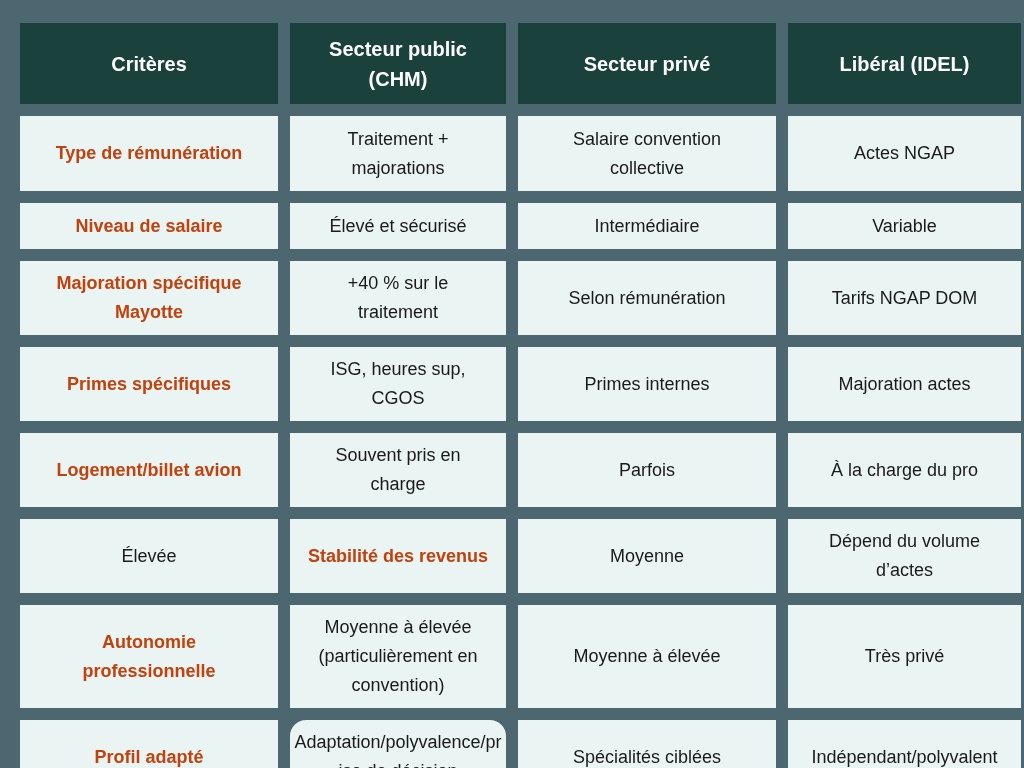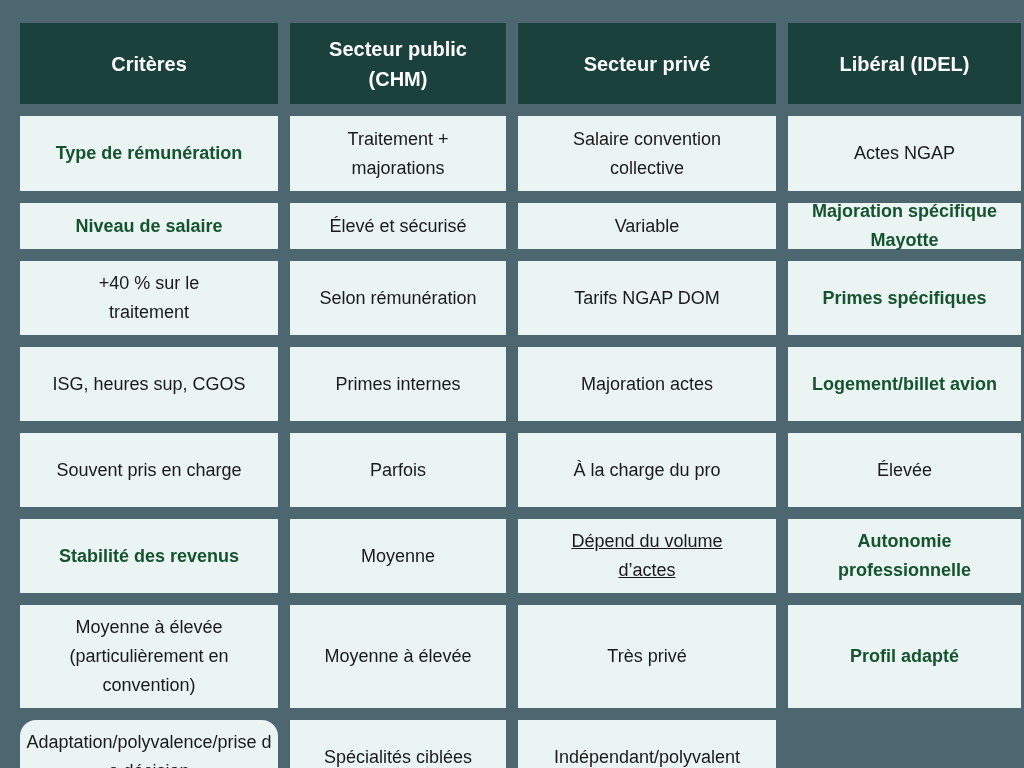--- a/index.html
+++ b/index.html
@@ -29,21 +29,21 @@
   }
   .head {
     background: #1b413c;
     color: #ffffff;
     font-weight: bold;
     font-size: 20px;
     line-height: 30px;
   }
   .crit {
     background: #eaf4f3;
-    color: #14532d;
+    color: #c2410c;
     font-weight: bold;
     font-size: 18px;
   }
   .val {
     background: #eaf4f3;
     color: #1a1a1a;
     font-size: 18px;
   }
 </style>
 </head>
@@ -55,41 +55,42 @@
   <div class="cell head">Secteur privé</div>
   <div class="cell head">Libéral (IDEL)</div>
 
   <div class="cell crit">Type de rémunération</div>
   <div class="cell val" style="padding:0 40px;">Traitement + majorations</div>
   <div class="cell val" style="padding:0 30px;">Salaire convention collective</div>
   <div class="cell val">Actes NGAP</div>
 
   <div class="cell crit">Niveau de salaire</div>
   <div class="cell val">Élevé et sécurisé</div>
+  <div class="cell val">Intermédiaire</div>
   <div class="cell val">Variable</div>
 
   <div class="cell crit" style="padding:0 14px;">Majoration spécifique Mayotte</div>
   <div class="cell val" style="padding:0 40px;">+40 % sur le traitement</div>
   <div class="cell val">Selon rémunération</div>
   <div class="cell val">Tarifs NGAP DOM</div>
 
   <div class="cell crit">Primes spécifiques</div>
   <div class="cell val" style="padding:0 24px;">ISG, heures sup, CGOS</div>
   <div class="cell val">Primes internes</div>
   <div class="cell val">Majoration actes</div>
 
   <div class="cell crit">Logement/billet avion</div>
   <div class="cell val" style="padding:0 30px;">Souvent pris en charge</div>
   <div class="cell val">Parfois</div>
   <div class="cell val">À la charge du pro</div>
 
   <div class="cell val">Élevée</div>
   <div class="cell crit">Stabilité des revenus</div>
   <div class="cell val">Moyenne</div>
-  <div class="cell val" style="padding:9px 24px;text-decoration:underline;">Dépend du volume d’actes</div>
+  <div class="cell val" style="padding:9px 24px;">Dépend du volume d’actes</div>
 
   <div class="cell crit" style="padding:0 54px;">Autonomie professionnelle</div>
   <div class="cell val" style="padding:0 10px;">Moyenne à élevée (particulièrement en convention)</div>
   <div class="cell val">Moyenne à élevée</div>
   <div class="cell val">Très privé</div>
 
   <div class="cell crit">Profil adapté</div>
   <div class="cell val" style="word-break:break-all; padding:0 4px;border-radius:16px;">Adaptation/polyvalence/prise de décision</div>
   <div class="cell val">Spécialités ciblées</div>
   <div class="cell val" style="word-break:break-all; padding:8px 4px;">Indépendant/polyvalent</div>

